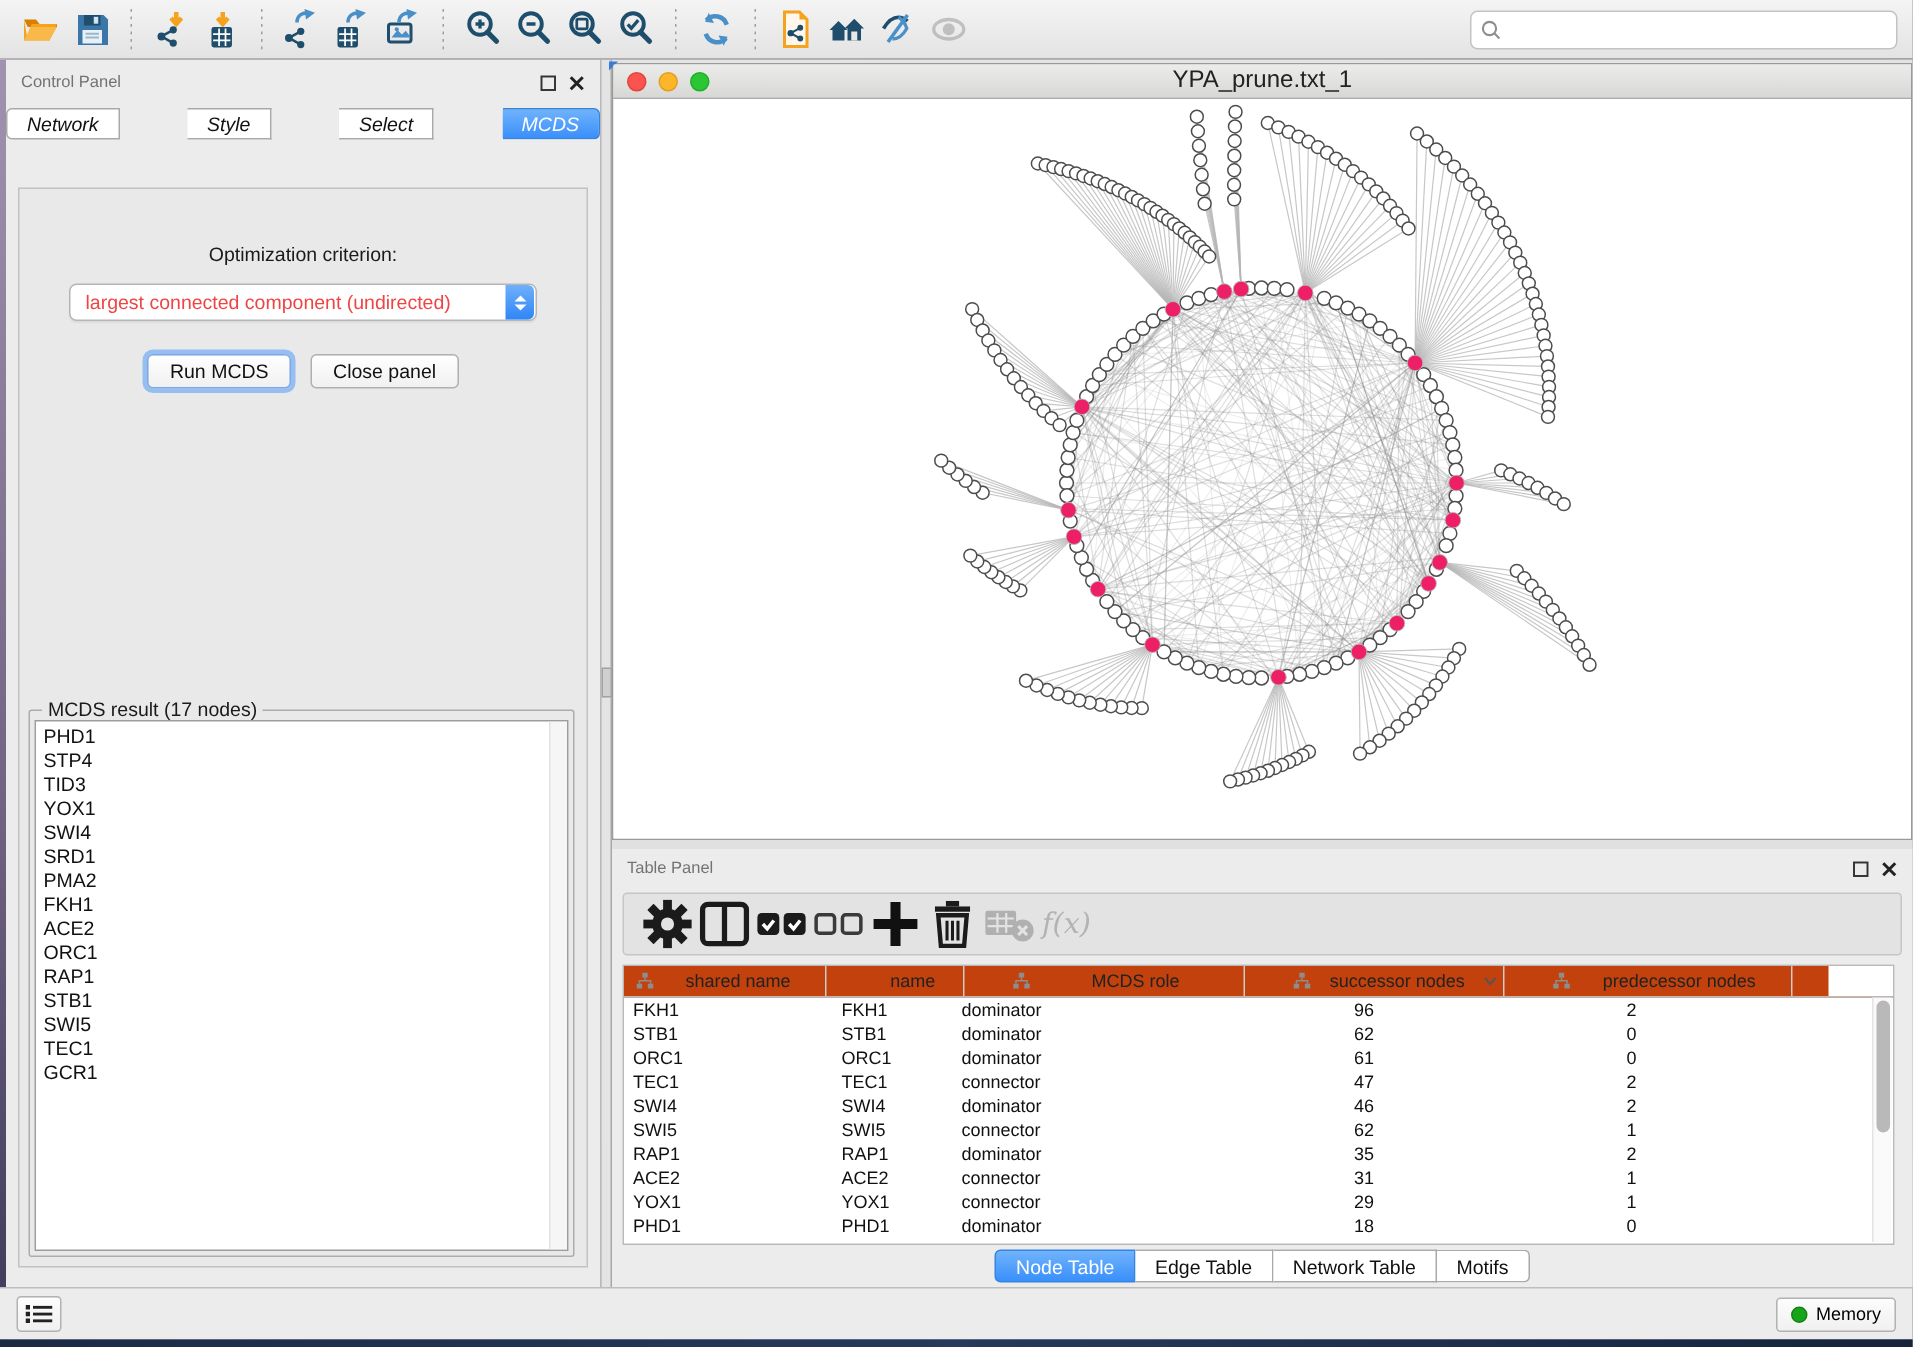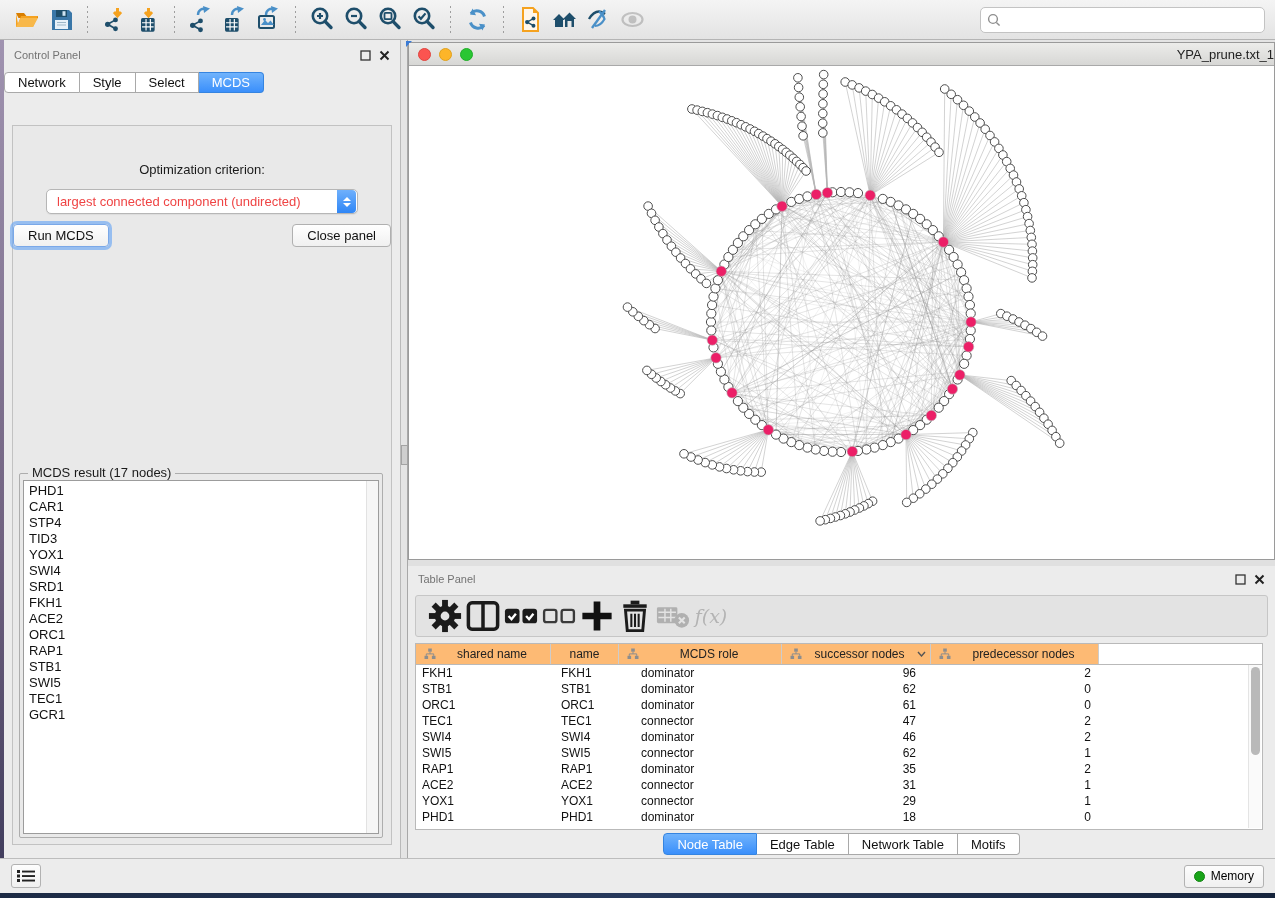--- a/index.html
+++ b/index.html
@@ -23,39 +23,39 @@
     padding:0 8px 0 26px; font-size:13px; outline:none; color:#333; }
   .search-glass { position:absolute; left:7px; top:6px; }
 
   
   .left-strip { left:0; top:40px; width:4px; height:853px; background:linear-gradient(#a093b0,#6f617f 60%,#3d3a5a); }
   .control-panel { left:4px; top:40px; width:397px; height:818px; background:#ececec; border-right:1px solid #b9b9b9; }
   .cp-titlebar { height:26px; display:flex; align-items:center; padding:4px 10px 0 10px; }
   .panel-title { font-size:11px; color:#737373; }
   .win-ctls { margin-left:auto; display:flex; align-items:center; gap:8px; }
   .win-ctls span { cursor:pointer; display:flex; }
-  .cp-tabs { display:flex; justify-content:flex-start; margin-top:6px; position:relative; z-index:2; }
+  .cp-tabs { display:flex; justify-content:space-between; margin-top:6px; position:relative; z-index:2;font-style:italic; }
   .tabseg { height:21px; padding:0 13px; display:flex; align-items:center; background:#fff;
     border:1px solid #a9a9a9; border-left:none; font-size:13px; cursor:pointer; color:#111; }
   .tabseg:first-child { border-left:1px solid #a9a9a9; border-radius:4px 0 0 4px; }
   .tabseg:last-child { border-radius:0 4px 4px 0; }
   .tabseg.active { background:linear-gradient(#70b3fc,#3a8ffb); border-color:#3584e0; color:#fff; }
   .cp-body { position:absolute; left:8px; right:8px; top:85px; bottom:13px;
     background:#e9e9e9; border:1px solid #c2c2c2; }
   .opt-label { text-align:center; margin-top:36px; font-size:13px; }
   .combo { width:312px; height:25px; margin:12px auto 0 auto; background:#fff;
     border:1px solid #b6b6b6; border-radius:5px; display:flex; align-items:center; position:relative; cursor:pointer;
     box-shadow:0 1px 1px rgba(0,0,0,.06); }
   .combo-text { padding-left:10px; font-size:13px; color:#ef4444; flex:1; white-space:nowrap; }
   .combo-step { width:19px; height:23px; margin-right:1px; border-radius:0 4px 4px 0;
     background:linear-gradient(#6fb0fc,#2f86f6); display:flex; flex-direction:column; align-items:center; justify-content:center; gap:2px; }
   .combo-step i { width:0; height:0; border-left:4px solid transparent; border-right:4px solid transparent; }
   .combo-step .up { border-bottom:4px solid #fff; }
   .combo-step .dn { border-top:4px solid #fff; }
-  .btn-row { display:flex; justify-content:space-between; gap:13px; margin-top:10px; }
+  .btn-row { display:flex; justify-content:center; gap:13px; margin-top:22px; }
   .mac-btn { height:23px; padding:0 14px; background:linear-gradient(#ffffff,#f0f0f0);
     border:1px solid #b0b0b0; border-radius:4px; font-size:13px; font-family:inherit; color:#111; cursor:pointer; }
   .mac-btn.focused { box-shadow:0 0 0 3px rgba(108,167,245,.65); border-color:#7aa8e8; }
   .result-group { position:absolute; left:6px; right:8px; bottom:6px; height:365px;
     border:1px solid #adadad; border-radius:2px; }
   .result-legend { position:absolute; top:-9px; left:8px; background:#e9e9e9; padding:0 4px; font-size:13px; }
   .result-list { position:absolute; left:3px; right:3px; top:6px; bottom:3px; background:#fff;
     border:1px solid #9c9c9c; overflow:hidden; }
   .result-scroll { position:absolute; top:0; bottom:0; right:0; width:12px; background:#f6f6f6; border-left:1px solid #e2e2e2; }
   .result-items { padding:2px 0 0 5px; }
@@ -70,34 +70,34 @@
   .net-frame { position:absolute; left:0; top:2px; width:867px; height:518px; border:1px solid #9a9a9a; background:#fff; }
   .corner-mark { position:absolute; left:-3px; top:-2px; width:0; height:0;
     border-top:6px solid #3a7bd5; border-right:6px solid transparent; }
   .net-titlebar { height:23px; background:linear-gradient(#ececea,#d7d7d5); border-bottom:1px solid #a9a9a9;
     display:flex; align-items:center; position:relative; }
   .tlights { display:flex; gap:8px; margin-left:9px; }
   .tlight { width:13px; height:13px; border-radius:50%; }
   .tlight.red { background:#fb5450; border:1px solid #e0443e; }
   .tlight.yel { background:#fdb529; border:1px solid #e0a11c; }
   .tlight.grn { background:#2ac633; border:1px solid #1fae28; }
-  .net-title { position:absolute; left:0; right:0; text-align:right; font-size:13px; color:#222; }
+  .net-title { position:absolute; left:0; right:0; text-align:center; font-size:16px; color:#222; }
   .net-canvas { width:865px; height:493px; background:#fff; }
 
   
   .hsplit { position:absolute; left:0; top:520px; width:867px; height:6px; background:#e0e0e0; }
   .table-panel { position:absolute; left:0; top:526px; width:867px; height:292px; background:#ececec; }
   .tp-titlebar { height:24px; display:flex; align-items:center; padding:2px 10px 0 10px; }
   .tp-toolbar { position:absolute; left:7px; right:7px; top:29px; height:42px;
     background:#e3e3e3; border:1px solid #c6c6c6; border-radius:3px; display:flex; align-items:center; padding:0 10px; }
   .tpi { width:38px; height:34px; display:flex; align-items:center; justify-content:center; cursor:pointer; }
   .tpi.dis { cursor:default; }
   .fx { font-family:"DejaVu Serif","Liberation Serif",serif; font-style:italic; font-size:19px; color:#b3b3b3; }
   .table-wrap { position:absolute; left:7px; top:77px; width:848px; bottom:28px; background:#fff; border:1px solid #b9b9b9; }
-  .thead { display:flex; height:21px; background:#fdba74; border-bottom:1px solid #b9b9b9; }
+  .thead { display:flex; height:21px; background:#c2410c; border-bottom:1px solid #b9b9b9;gap:24px; }
   .th { display:flex; align-items:center; border-right:1px solid #cccccc; padding:0 4px; font-size:12px; color:#222; cursor:pointer; }
   .th .lbl { flex:1; text-align:center; }
   .th .treeicon { margin:0 2px 0 4px; flex:0 0 auto; display:flex; }
   .th .sort { margin-left:2px; display:flex; }
   .th.filler { border-right:none; background:#fff; }
   .tbody .tr { display:flex; height:16px; }
   .td { font-size:12px; color:#111; line-height:16px; white-space:nowrap; overflow:hidden; }
   .table-scroll { position:absolute; top:21px; right:1px; width:13px; bottom:1px; background:#fafafa; border-left:1px solid #e4e4e4; }
   .table-scroll .thumb { position:absolute; top:2px; left:2px; width:9px; height:88px; background:#b9b9b9; border-radius:5px; }
   .tp-tabs { position:absolute; left:0; right:0; bottom:3px; display:flex; justify-content:center; }
@@ -305,26 +305,26 @@
     </div>
     <div class="btn-row">
       <button class="mac-btn focused">Run MCDS</button>
       <button class="mac-btn">Close panel</button>
     </div>
     <div class="result-group">
       <span class="result-legend">MCDS result (17 nodes)</span>
       <div class="result-list">
         <ul class="result-items">
             <li>PHD1</li>
-            <li>CAR1</li>
             <li>STP4</li>
             <li>TID3</li>
             <li>YOX1</li>
             <li>SWI4</li>
             <li>SRD1</li>
+            <li>PMA2</li>
             <li>FKH1</li>
             <li>ACE2</li>
             <li>ORC1</li>
             <li>RAP1</li>
             <li>STB1</li>
             <li>SWI5</li>
             <li>TEC1</li>
             <li>GCR1</li>
           </ul>
         <div class="result-scroll"></div>

